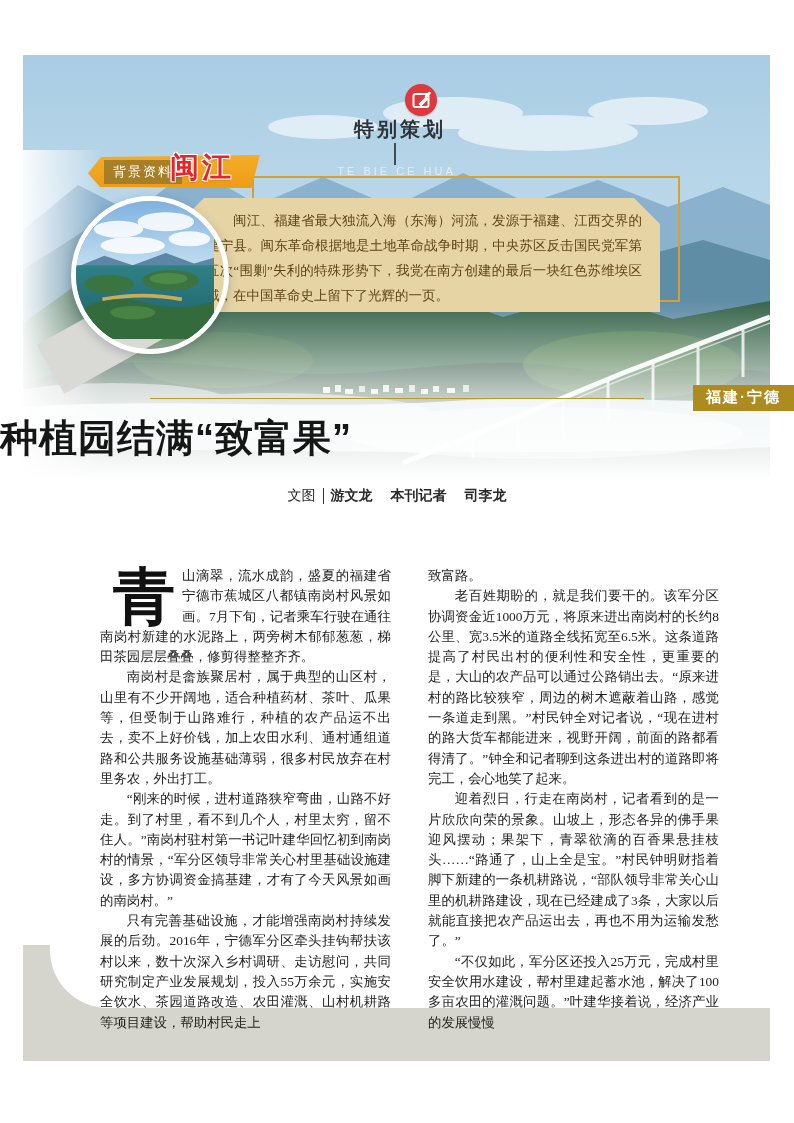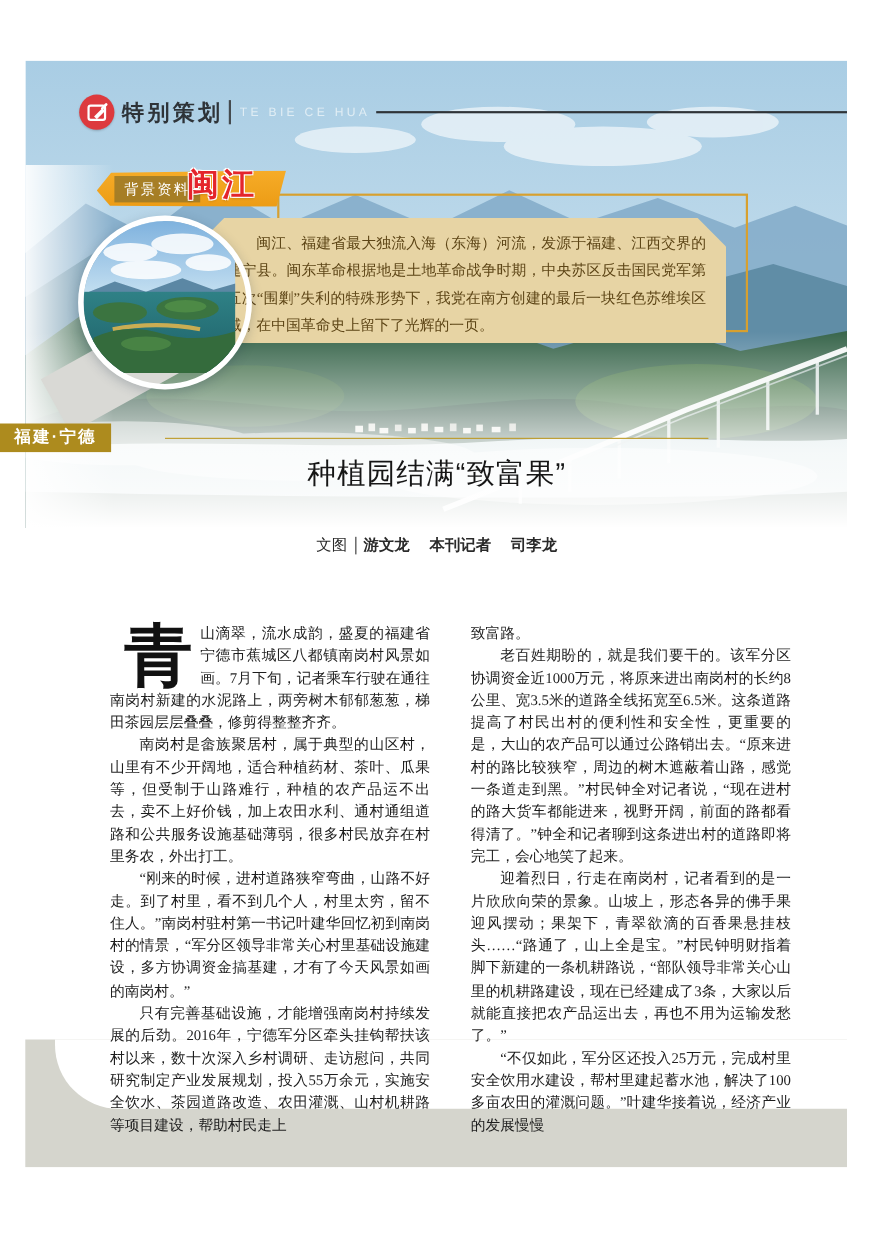--- a/index.html
+++ b/index.html
@@ -10,21 +10,21 @@
   .curl-gray{position:absolute;left:23px;top:945px;width:747px;height:116px;background:#d5d5cd;z-index:0;}
   .curl-white{position:absolute;left:50px;top:945px;width:720px;height:63px;background:#fff;border-bottom-left-radius:58px;z-index:0;}
 
   
   .hero{position:absolute;left:23px;top:55px;width:747px;height:425px;z-index:1;overflow:hidden;}
   .hero svg{display:block;}
   .hero-fade{position:absolute;inset:0;background:linear-gradient(180deg,rgba(255,255,255,0) 58%,rgba(255,255,255,.82) 84%,#fff 100%);pointer-events:none;}
   .hero-fade-left{position:absolute;left:0;top:95px;width:80px;height:330px;background:linear-gradient(to right,rgba(255,255,255,.92),rgba(255,255,255,0));pointer-events:none;}
 
   
-  .header-bar{position:absolute;left:23px;top:84px;width:747px;height:36px;z-index:6;display:flex;align-items:center;}
+  .header-bar{position:absolute;left:23px;top:84px;width:747px;height:36px;z-index:6;display:flex;align-items:center;flex-direction:column;}
   .hdr-icon{width:32px;height:32px;border-radius:50%;background:#dd3a3e;margin-left:49px;flex:0 0 auto;display:flex;align-items:center;justify-content:center;box-shadow:0 1px 2px rgba(0,0,0,.2);}
   .hdr-title{margin-left:7px;font-size:20px;font-weight:700;color:#2e3338;letter-spacing:3px;white-space:nowrap;}
   .hdr-sep{width:2px;height:22px;background:#454b4f;margin:0 8px 0 5px;flex:0 0 auto;}
   .hdr-sub{font-size:11px;letter-spacing:3px;color:rgba(233,242,247,.85);white-space:nowrap;}
   .hdr-line{flex:1;height:2px;background:#2f3438;margin-left:6px;}
 
   
   .ribbon{position:absolute;left:88px;top:155px;width:172px;height:33px;z-index:7;background:linear-gradient(#f6ac28,#ec9c15);clip-path:polygon(0 55%,13px 6%,100% 0%,95% 100%,12px 97%);}
   .ribbon-label{position:absolute;left:16px;top:5px;padding:3px 9px;background:rgba(150,118,40,.82);color:#fff;font-size:13px;letter-spacing:2px;white-space:nowrap;}
   .ribbon-name{position:absolute;left:170px;top:148px;z-index:8;font-size:29px;font-weight:800;letter-spacing:3px;color:#e4252b;white-space:nowrap;
@@ -35,23 +35,23 @@
   .info-box{position:absolute;left:188px;top:198px;width:472px;height:114px;background:#e7d4a4;z-index:3;clip-path:polygon(16px 0,calc(100% - 26px) 0,100% 26px,100% 100%,0 100%,0 16px);}
   .info-text{margin:0;padding:10px 18px 0 18px;text-indent:2em;font-family:"Liberation Serif","DejaVu Serif",serif;font-size:13.5px;line-height:25px;color:#5d4516;text-align:justify;}
 
   
   .gray-band{position:absolute;left:40px;top:300px;width:170px;height:56px;background:#d9d9d5;transform:rotate(-29deg);z-index:2;}
   .circle-photo{position:absolute;left:71px;top:196px;width:148px;height:148px;border-radius:50%;border:5px solid #fff;overflow:hidden;z-index:4;box-shadow:0 3px 10px rgba(40,60,80,.25);}
   .circle-photo svg{display:block;}
 
   
   .loc-line{position:absolute;left:150px;right:150px;top:398px;height:1px;background:#bd9a25;z-index:5;}
-  .loc-banner{position:absolute;left:0;right:0;top:385px;text-align:left;z-index:6;}
+  .loc-banner{position:absolute;left:0;right:0;top:385px;text-align:right;z-index:6;}
   .loc-banner span{display:inline-block;background:#ad8b1e;color:#fff;padding:3px 13px 4px;font-size:15px;font-weight:700;letter-spacing:2px;}
-  .main-title{position:absolute;left:0;right:0;top:413px;margin:0;text-align:center;z-index:6;font-size:26px;font-weight:400;letter-spacing:1px;color:#161616;}
+  .main-title{position:absolute;left:0;right:0;top:413px;margin:0;text-align:left;z-index:6;font-size:38px;font-weight:700;letter-spacing:1px;color:#161616;}
   .byline{position:absolute;left:0;right:0;top:487px;z-index:6;display:flex;justify-content:center;align-items:flex-end;gap:18px;font-size:14px;color:#2a2a2a;}
   .by-group{display:flex;align-items:center;gap:7px;}
   .by-sep{width:1px;height:16px;background:#333;}
   .by-bold{font-weight:700;}
 
   
   .col{position:absolute;top:566px;width:291px;z-index:5;font-family:"Liberation Serif","DejaVu Serif",serif;}
   .col-left{left:100px;}
   .col-right{left:428px;}
   .col p{margin:0;text-indent:2em;font-size:13.4px;line-height:20.3px;text-align:justify;color:#1d1d1d;}

